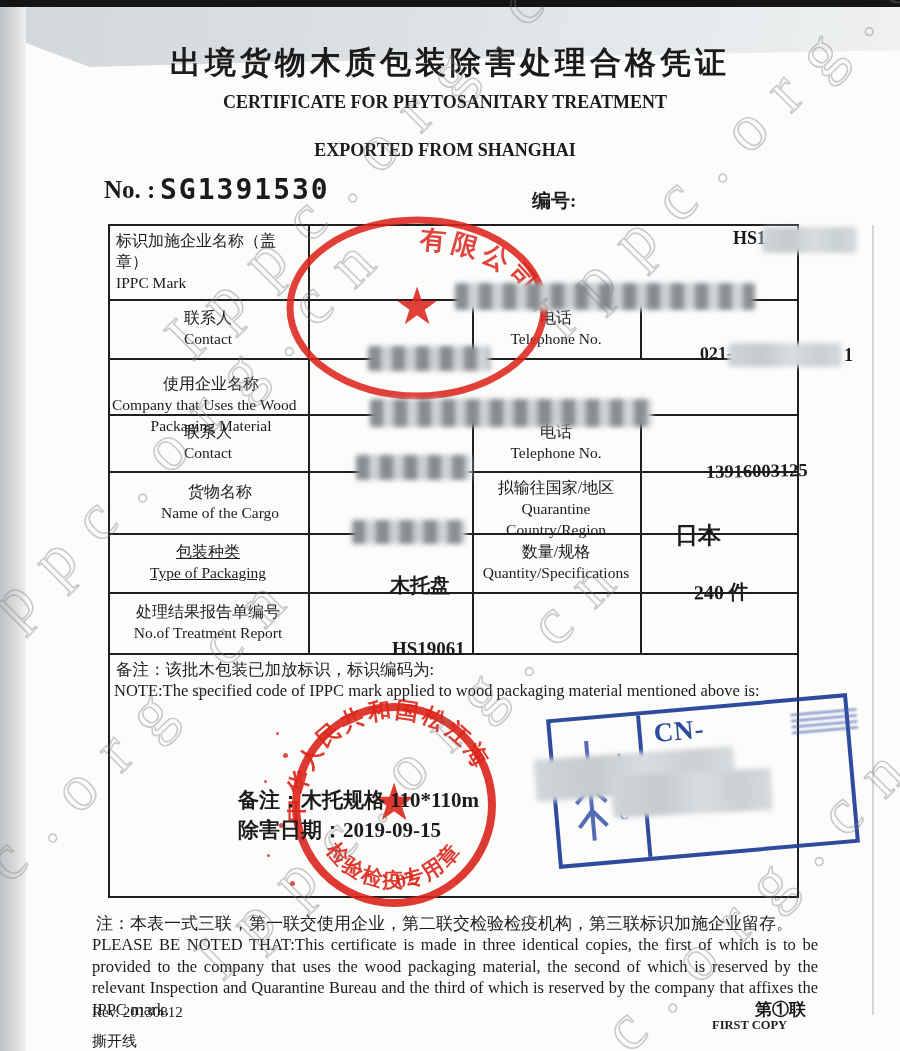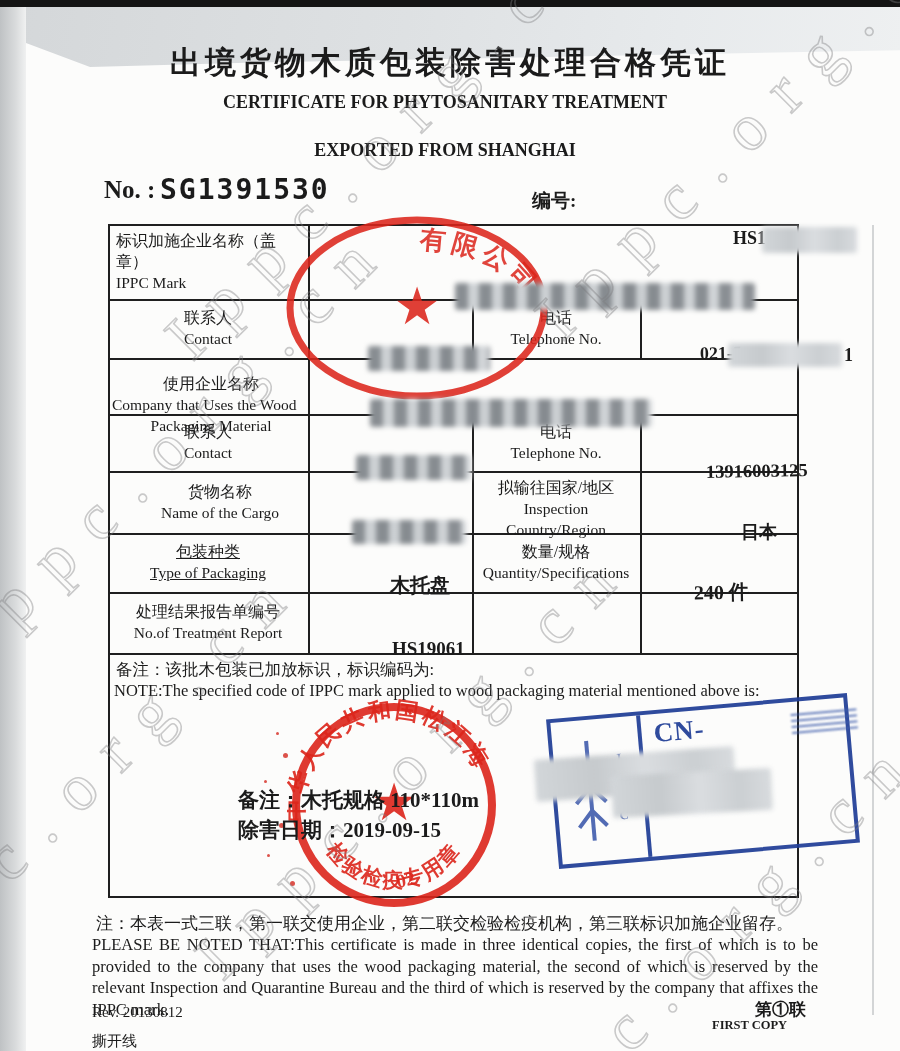--- a/index.html
+++ b/index.html
@@ -119,21 +119,21 @@
     <div>电话</div>
     <div class="en">Telephone No.</div>
   </div>
 
   <div class="abs lbl" style="left:120px;top:481px;width:200px;">
     <div>货物名称</div>
     <div class="en">Name of the Cargo</div>
   </div>
   <div class="abs lbl" style="left:472px;top:477px;width:168px;">
     <div>拟输往国家/地区</div>
-    <div class="en">Inspection</div>
+    <div class="en">Quarantine</div>
     <div class="en">Country/Region</div>
   </div>
 
   <div class="abs lbl" style="left:108px;top:541px;width:200px;text-decoration:underline;">
     <div>包装种类</div>
     <div class="en">Type of Packaging</div>
   </div>
   <div class="abs lbl" style="left:472px;top:541px;width:168px;">
     <div>数量/规格</div>
     <div class="en">Quantity/Specifications</div>
@@ -144,21 +144,21 @@
     <div class="en">No.of Treatment Report</div>
   </div>
 
   <div class="abs" style="left:116px;top:659px;width:700px;font-size:16.5px;z-index:12;">备注：该批木包装已加放标识，标识编码为:</div>
   <div class="abs" style="left:114px;top:681px;width:700px;font-size:16.5px;z-index:12;">NOTE:The specified code of IPPC mark applied to wood packaging material mentioned above is:</div>
 
   <div class="abs val" style="left:733px;top:228px;font-size:18px;">HS1</div>
   <div class="abs val" style="left:700px;top:343px;font-size:18px;transform:rotate(-1deg);">021-5</div>
   <div class="abs val" style="left:844px;top:345px;font-size:18px;">1</div>
   <div class="abs val" style="left:706px;top:461px;font-size:18.5px;transform:rotate(-1deg);">13916003125</div>
-  <div class="abs val" style="left:741px;top:520px;font-size:18px;">日本</div>
+  <div class="abs val" style="left:675px;top:520px;font-size:23px;">日本</div>
   <div class="abs val" style="left:390px;top:572px;font-size:20px;">木托盘</div>
   <div class="abs val" style="left:694px;top:579px;font-size:20px;transform:rotate(-1deg);">240 件</div>
   <div class="abs val" style="left:392px;top:638px;font-size:19px;">HS19061</div>
 
   <div class="abs val" style="left:238px;top:786px;font-size:21px;z-index:22;">备注：木托规格 110*110m</div>
   <div class="abs val" style="left:238px;top:816px;font-size:21px;z-index:22;">除害日期：2019-09-15</div>
 
   <svg class="abs stamp" style="left:283px;top:212px;" width="268" height="192" viewBox="0 0 268 192">
     <ellipse cx="134" cy="96" rx="127" ry="88" fill="none" stroke="#dc251b" stroke-width="7" opacity="0.88"></ellipse>
     <path id="ovalArc" d="M 20 120 A 114 76 0 0 1 252 108" fill="none"></path>

